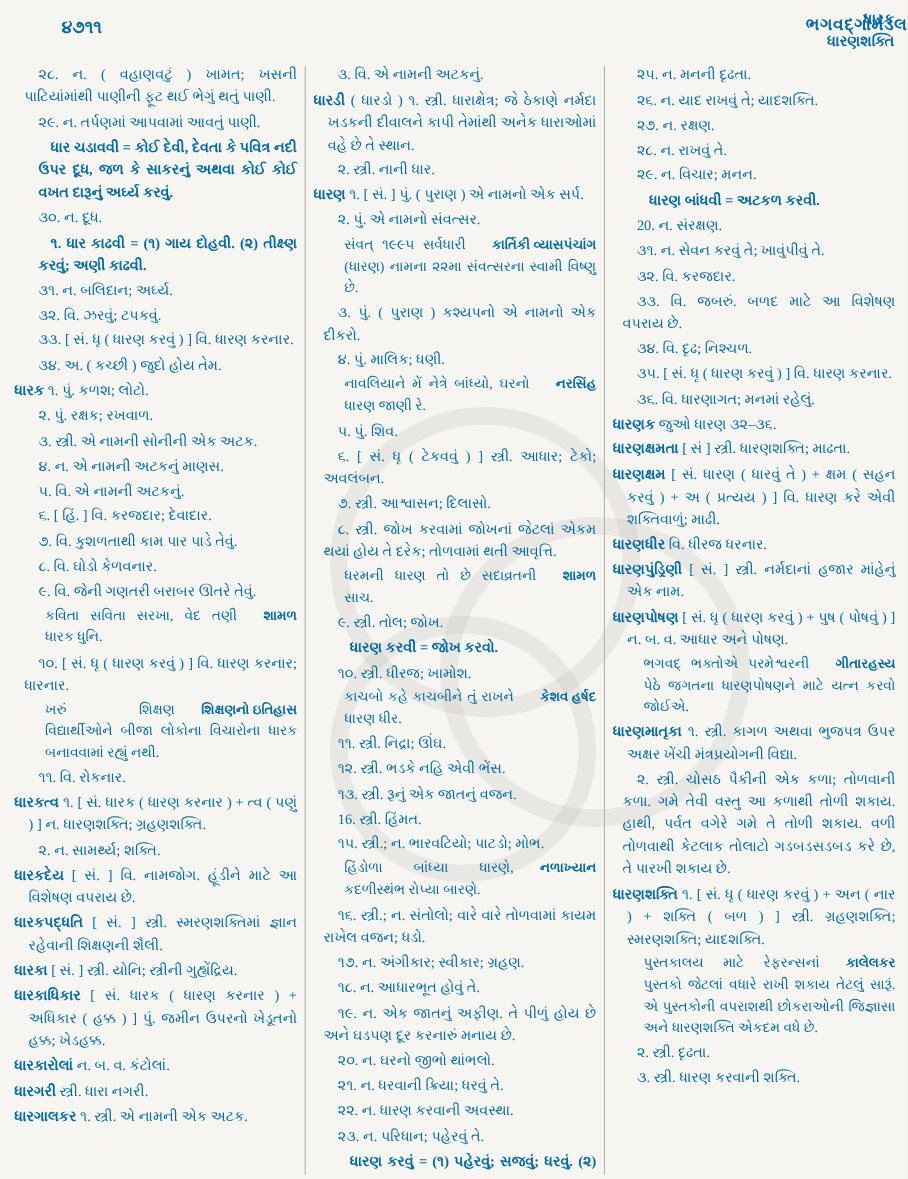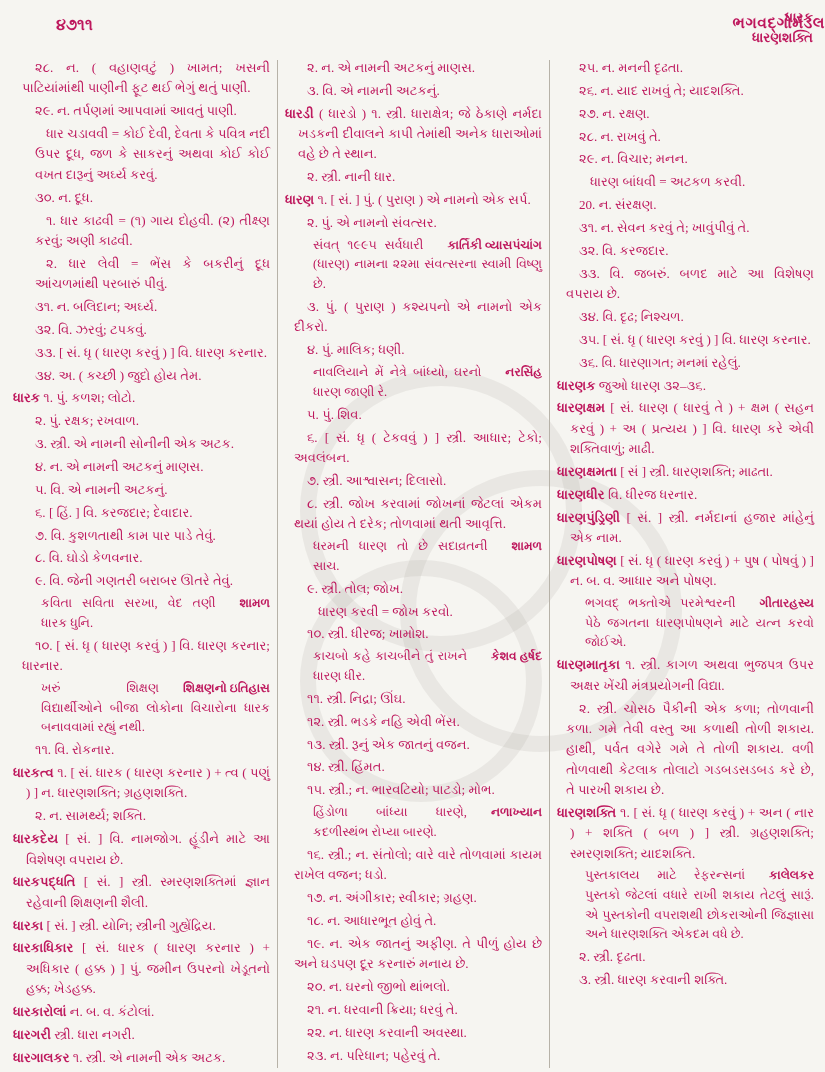--- a/index.html
+++ b/index.html
@@ -1,39 +1,39 @@
 <!DOCTYPE html>
 <html><head>
 <meta charset="utf-8">
 <style>
   html,body{margin:0;padding:0;background:#e9e8e4;}
   .page{
     position:relative;width:825px;height:1072px;margin:0 auto;
-    background:#f6f5f1;color:#be185d;overflow:hidden;
+    background:#f6f5f1;color:#0369a1;overflow:hidden;
     font-family:"Liberation Serif","DejaVu Serif",serif;
   }
   
   .hdr{position:absolute;top:0;left:0;right:0;height:56px;}
   .pageno{position:absolute;left:56px;top:16px;font-size:16px;font-weight:bold;}
   .booktitle{position:absolute;left:0;right:0;top:14px;text-align:right;font-size:15.5px;font-weight:bold;letter-spacing:.5px;}
   .catch{position:absolute;right:12px;top:8px;text-align:right;font-size:13.5px;font-weight:bold;line-height:1.45;}
   
   .wm{position:absolute;border-radius:50%;border:16px solid rgba(168,164,154,.16);}
   .wm1{width:250px;height:250px;left:300px;top:370px;}
   .wm2{width:250px;height:250px;left:400px;top:470px;}
   .wm3{width:210px;height:210px;left:300px;top:560px;}
   
   .cols{position:absolute;top:58px;left:6px;right:4px;bottom:4px;display:flex;}
   .col{flex:1 1 0;padding:0 7px;overflow:hidden;}
   .vrule{width:1px;background:#b7b2a8;margin-top:2px;}
   .p{font-size:13.1px;line-height:1.555;text-align:justify;margin:0 0 2.5px 0;}
   .p.head{padding-left:13px;text-indent:-13px;}
   .p.head b{font-weight:bold;}
   .p.num{padding-left:9px;text-indent:13px;}
-  .p.idm{padding-left:22px;text-indent:11px;}
+  .p.idm{padding-left:22px;text-indent:11px;font-weight:bold;}
   .p.qt{padding-left:28px;text-indent:0;font-size:12.6px;}
   .attr{float:right;font-size:12.2px;font-weight:bold;padding-left:24px;}
 </style>
 </head>
 <body>
 
 <div class="page">
 
   <div class="hdr">
     <div class="pageno">૪૭૧૧</div>
@@ -48,21 +48,20 @@
   <div class="wm wm2"></div>
   <div class="wm wm3"></div>
 
   <div class="cols">
     <div class="col">
         <div class="p num">૨૮. ન. ( વહાણવટું ) ખામત; ખસની પાટિયાંમાંથી પાણીની ફૂટ થઈ ભેગું થતું પાણી.</div>
         <div class="p num">૨૯. ન. તર્પણમાં આપવામાં આવતું પાણી.</div>
         <div class="p idm">ધાર ચડાવવી = કોઈ દેવી, દેવતા કે પવિત્ર નદી ઉપર દૂધ, જળ કે સાકરનું અથવા કોઈ કોઈ વખત દારૂનું અર્ઘ્ય કરવું.</div>
         <div class="p num">૩૦. ન. દૂધ.</div>
         <div class="p idm">૧. ધાર કાઢવી = (૧) ગાય દોહવી. (૨) તીક્ષ્ણ કરવું; અણી કાઢવી.</div>
-        <div class="p idm">૨. ધાર લેવી = ભેંસ કે બકરીનું દૂધ આંચળમાંથી પરબારું પીવું.</div>
         <div class="p num">૩૧. ન. બલિદાન; અર્ઘ્ય.</div>
         <div class="p num">૩૨. વિ. ઝરવું; ટપકવું.</div>
         <div class="p num">૩૩. [ સં. ધૃ ( ધારણ કરવું ) ] વિ. ધારણ કરનાર.</div>
         <div class="p num">૩૪. અ. ( કચ્છી ) જુદો હોય તેમ.</div>
         <div class="p head"><b>ધારક </b>૧. પું. કળશ; લોટો.</div>
         <div class="p num">૨. પું. રક્ષક; રખવાળ.</div>
         <div class="p num">૩. સ્ત્રી. એ નામની સોનીની એક અટક.</div>
         <div class="p num">૪. ન. એ નામની અટકનું માણસ.</div>
         <div class="p num">૫. વિ. એ નામની અટકનું.</div>
         <div class="p num">૬. [ હિં. ] વિ. કરજદાર; દેવાદાર.</div>
@@ -78,21 +77,20 @@
         <div class="p head"><b>ધારકદેય </b>[ સં. ] વિ. નામજોગ. હૂંડીને માટે આ વિશેષણ વપરાય છે.</div>
         <div class="p head"><b>ધારકપદ્ધતિ </b>[ સં. ] સ્ત્રી. સ્મરણશક્તિમાં જ્ઞાન રહેવાની શિક્ષણની શૈલી.</div>
         <div class="p head"><b>ધારકા </b>[ સં. ] સ્ત્રી. યોનિ; સ્ત્રીની ગુહ્યેંદ્રિય.</div>
         <div class="p head"><b>ધારકાધિકાર </b>[ સં. ધારક ( ધારણ કરનાર ) + અધિકાર ( હક્ક ) ] પું. જમીન ઉપરનો ખેડૂતનો હક્ક; ખેડહક્ક.</div>
         <div class="p head"><b>ધારકારોલાં </b>ન. બ. વ. કંટોલાં.</div>
         <div class="p head"><b>ધારગરી </b>સ્ત્રી. ધારા નગરી.</div>
         <div class="p head"><b>ધારગાલકર </b>૧. સ્ત્રી. એ નામની એક અટક.</div>
       </div>
     <div class="vrule"></div>
     <div class="col">
-        <div class="p num">૨. ન. એ નામની અટકનું માણસ.</div>
         <div class="p num">૩. વિ. એ નામની અટકનું.</div>
         <div class="p head"><b>ધારડી </b>( ધારડો ) ૧. સ્ત્રી. ધારાક્ષેત્ર; જે ઠેકાણે નર્મદા ખડકની દીવાલને કાપી તેમાંથી અનેક ધારાઓમાં વહે છે તે સ્થાન.</div>
         <div class="p num">૨. સ્ત્રી. નાની ધાર.</div>
         <div class="p head"><b>ધારણ </b>૧. [ સં. ] પું. ( પુરાણ ) એ નામનો એક સર્પ.</div>
         <div class="p num">૨. પું. એ નામનો સંવત્સર.</div>
         <div class="p qt"><span class="attr">કાર્તિકી વ્યાસપંચાંગ</span>સંવત્ ૧૯૯૫ સર્વધારી (ધારણ) નામના ૨૨મા સંવત્સરના સ્વામી વિષ્ણુ છે.</div>
         <div class="p num">૩. પું. ( પુરાણ ) કશ્યપનો એ નામનો એક દીકરો.</div>
         <div class="p num">૪. પું. માલિક; ધણી.</div>
         <div class="p qt"><span class="attr">નરસિંહ</span>નાવલિયાને મેં નેત્રે બાંધ્યો, ઘરનો ધારણ જાણી રે.</div>
         <div class="p num">૫. પું. શિવ.</div>
@@ -100,21 +98,21 @@
         <div class="p num">૭. સ્ત્રી. આશ્વાસન; દિલાસો.</div>
         <div class="p num">૮. સ્ત્રી. જોખ કરવામાં જોખનાં જેટલાં એકમ થયાં હોય તે દરેક; તોળવામાં થતી આવૃત્તિ.</div>
         <div class="p qt"><span class="attr">શામળ</span>ધરમની ધારણ તો છે સદાવ્રતની સાચ.</div>
         <div class="p num">૯. સ્ત્રી. તોલ; જોખ.</div>
         <div class="p idm">ધારણ કરવી = જોખ કરવો.</div>
         <div class="p num">૧૦. સ્ત્રી. ધીરજ; ખામોશ.</div>
         <div class="p qt"><span class="attr">કેશવ હર્ષદ</span>કાચબો કહે કાચબીને તું રાખને ધારણ ધીર.</div>
         <div class="p num">૧૧. સ્ત્રી. નિદ્રા; ઊંઘ.</div>
         <div class="p num">૧૨. સ્ત્રી. ભડકે નહિ એવી ભેંસ.</div>
         <div class="p num">૧૩. સ્ત્રી. રૂનું એક જાતનું વજન.</div>
-        <div class="p num">૧૪. સ્ત્રી. હિંમત.</div>
+        <div class="p num">16. સ્ત્રી. હિંમત.</div>
         <div class="p num">૧૫. સ્ત્રી.; ન. ભારવટિયો; પાટડો; મોભ.</div>
         <div class="p qt"><span class="attr">નળાખ્યાન</span>હિંડોળા બાંધ્યા ધારણે, કદળીસ્થંભ રોપ્યા બારણે.</div>
         <div class="p num">૧૬. સ્ત્રી.; ન. સંતોલો; વારે વારે તોળવામાં કાયમ રાખેલ વજન; ધડો.</div>
         <div class="p num">૧૭. ન. અંગીકાર; સ્વીકાર; ગ્રહણ.</div>
         <div class="p num">૧૮. ન. આધારભૂત હોવું તે.</div>
         <div class="p num">૧૯. ન. એક જાતનું અફીણ. તે પીળું હોય છે અને ઘડપણ દૂર કરનારું મનાય છે.</div>
         <div class="p num">૨૦. ન. ઘરનો જીભો થાંભલો.</div>
         <div class="p num">૨૧. ન. ધરવાની ક્રિયા; ધરવું તે.</div>
         <div class="p num">૨૨. ન. ધારણ કરવાની અવસ્થા.</div>
         <div class="p num">૨૩. ન. પરિધાન; પહેરવું તે.</div>
@@ -129,22 +127,22 @@
         <div class="p num">૨૯. ન. વિચાર; મનન.</div>
         <div class="p idm">ધારણ બાંધવી = અટકળ કરવી.</div>
         <div class="p num">20. ન. સંરક્ષણ.</div>
         <div class="p num">૩૧. ન. સેવન કરવું તે; ખાવુંપીવું તે.</div>
         <div class="p num">૩૨. વિ. કરજદાર.</div>
         <div class="p num">૩૩. વિ. જબરું. બળદ માટે આ વિશેષણ વપરાય છે.</div>
         <div class="p num">૩૪. વિ. દૃઢ; નિશ્ચળ.</div>
         <div class="p num">૩૫. [ સં. ધૃ ( ધારણ કરવું ) ] વિ. ધારણ કરનાર.</div>
         <div class="p num">૩૬. વિ. ધારણાગત; મનમાં રહેલું.</div>
         <div class="p head"><b>ધારણક </b>જુઓ ધારણ ૩૨–૩૬.</div>
+        <div class="p head"><b>ધારણક્ષમતા </b>[ સં ] સ્ત્રી. ધારણશક્તિ; માઢતા.</div>
         <div class="p head"><b>ધારણક્ષમ </b>[ સં. ધારણ ( ધારવું તે ) + ક્ષમ ( સહન કરવું ) + અ ( પ્રત્યય ) ] વિ. ધારણ કરે એવી શક્તિવાળું; માઢી.</div>
-        <div class="p head"><b>ધારણક્ષમતા </b>[ સં ] સ્ત્રી. ધારણશક્તિ; માઢતા.</div>
         <div class="p head"><b>ધારણધીર </b>વિ. ધીરજ ધરનાર.</div>
         <div class="p head"><b>ધારણપુંડ્રિણી </b>[ સં. ] સ્ત્રી. નર્મદાનાં હજાર માંહેનું એક નામ.</div>
         <div class="p head"><b>ધારણપોષણ </b>[ સં. ધૃ ( ધારણ કરવું ) + પુષ ( પોષવું ) ] ન. બ. વ. આધાર અને પોષણ.</div>
         <div class="p qt"><span class="attr">ગીતારહસ્ય</span>ભગવદ્ ભક્તોએ પરમેશ્વરની પેઠે જગતના ધારણપોષણને માટે યત્ન કરવો જોઈએ.</div>
         <div class="p head"><b>ધારણમાતૃકા </b>૧. સ્ત્રી. કાગળ અથવા ભુજપત્ર ઉપર અક્ષર ખેંચી મંત્રપ્રયોગની વિદ્યા.</div>
         <div class="p num">૨. સ્ત્રી. ચોસઠ પૈકીની એક કળા; તોળવાની કળા. ગમે તેવી વસ્તુ આ કળાથી તોળી શકાય. હાથી, પર્વત વગેરે ગમે તે તોળી શકાય. વળી તોળવાથી કેટલાક તોલાટો ગડબડસડબડ કરે છે, તે પારખી શકાય છે.</div>
         <div class="p head"><b>ધારણશક્તિ </b>૧. [ સં. ધૃ ( ધારણ કરવું ) + અન ( નાર ) + શક્તિ ( બળ ) ] સ્ત્રી. ગ્રહણશક્તિ; સ્મરણશક્તિ; યાદશક્તિ.</div>
         <div class="p qt"><span class="attr">કાલેલકર</span>પુસ્તકાલય માટે રેફરન્સનાં પુસ્તકો જેટલાં વધારે રાખી શકાય તેટલું સારૂં. એ પુસ્તકોની વપરાશથી છોકરાઓની જિજ્ઞાસા અને ધારણશક્તિ એકદમ વધે છે.</div>
         <div class="p num">૨. સ્ત્રી. દૃઢતા.</div>
         <div class="p num">૩. સ્ત્રી. ધારણ કરવાની શક્તિ.</div>

